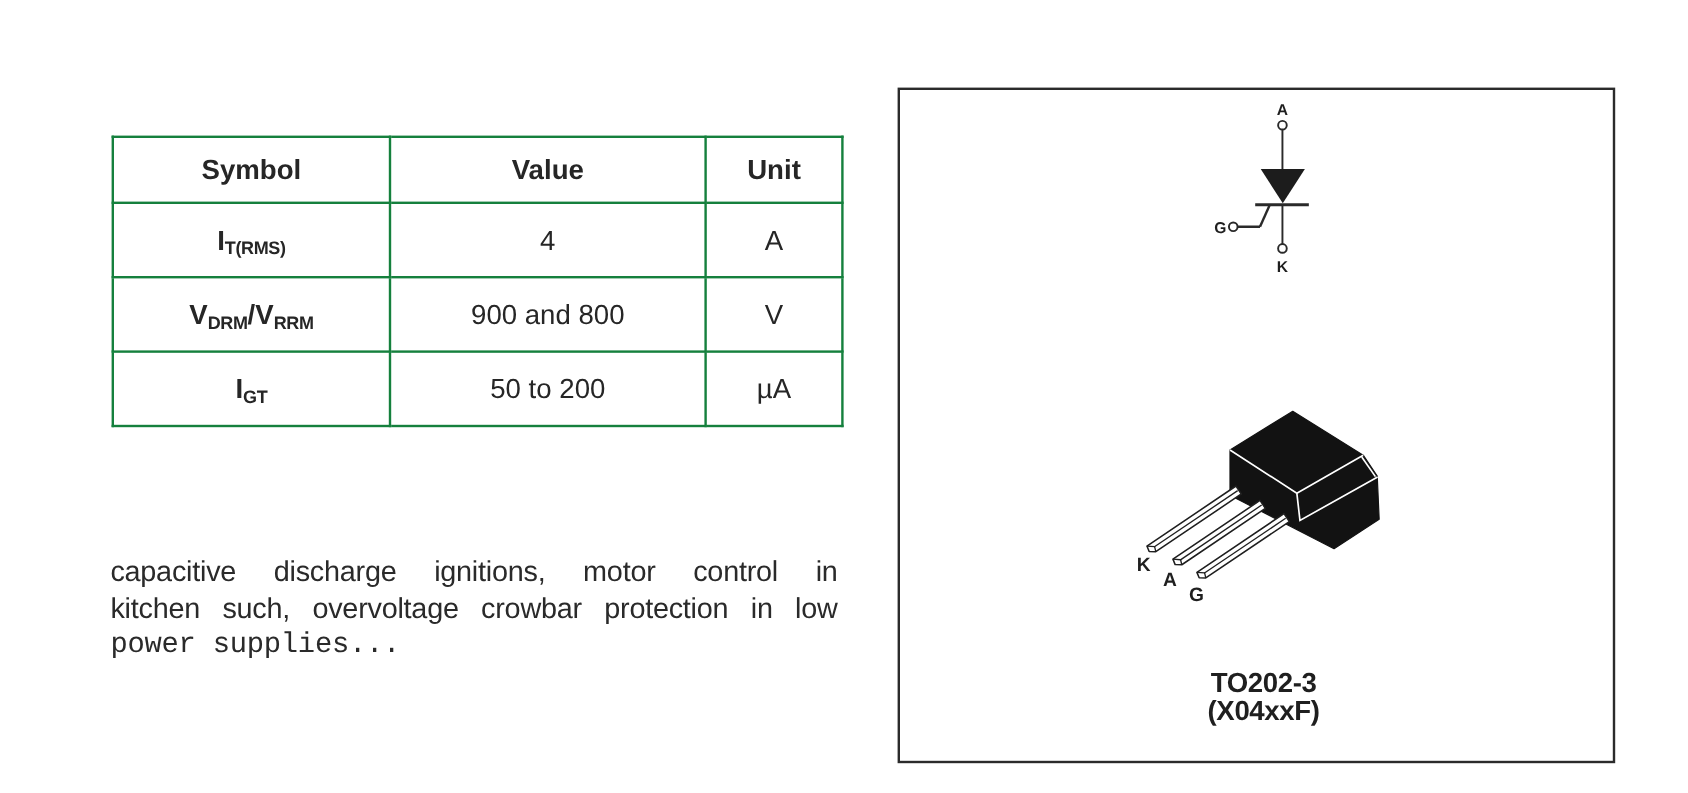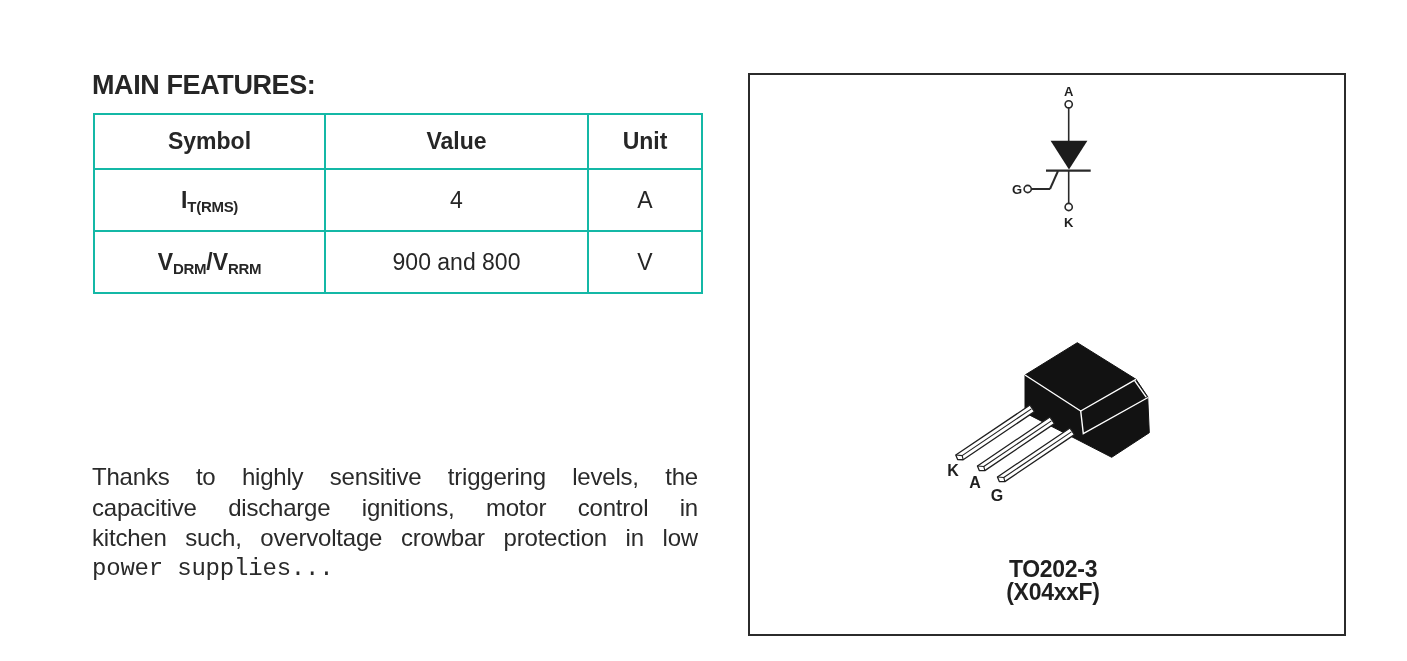--- a/index.html
+++ b/index.html
@@ -13,21 +13,21 @@
     letter-spacing:-0.4px; color:#262626; white-space:nowrap;
   }
   #features-heading { top:70px; }
   #description-heading { top:416px; }
 
   table.features {
     position:absolute; left:93px; top:113px; width:608px;
     border-collapse:collapse; table-layout:fixed;
   }
   table.features td, table.features th {
-    border:2px solid #14b8a6; text-align:center; vertical-align:middle;
+    border:2px solid #15803d; text-align:center; vertical-align:middle;
     padding:0; color:#262626;
   }
   table.features th { font-size:23px; font-weight:bold; height:53px; }
   table.features td { font-size:23px; height:60px; }
   td.sym { font-size:24px; font-weight:bold;margin-left:28px; }
   td.sym sub {
     font-size:15px; font-weight:bold; vertical-align:baseline;
     position:relative; top:0.28em; letter-spacing:-0.3px;
   }
   .col-symbol { width:231px; } .col-value { width:263px; } .col-unit { width:114px; }
@@ -51,21 +51,20 @@
   svg .wire { stroke:#2a2a2a; fill:none; }
   svg .pin  { fill:#ffffff; stroke:#1f1f1f; stroke-width:1.3; stroke-linejoin:round; }
   svg .pin-edge { fill:none; stroke:#1f1f1f; stroke-width:1.1; stroke-linejoin:round; }
   svg .fold { stroke:#ffffff; stroke-width:1.4; fill:none; }
 </style>
 </head>
 <body>
 
 <div class="canvas">
 
-  <div class="heading" id="features-heading">MAIN FEATURES:</div>
 
   <table class="features">
     <colgroup>
         <col class="col-symbol">
         <col class="col-value">
         <col class="col-unit">
       </colgroup>
     <tbody>
         <tr>
       <th>Symbol</th>
@@ -75,26 +74,30 @@
     <tr>
       <td class="sym"><span>I</span><sub>T(RMS)</sub></td>
       <td>4</td>
       <td>A</td>
     </tr>
     <tr>
       <td class="sym"><span>V</span><sub>DRM</sub><span>/</span><span>V</span><sub>RRM</sub></td>
       <td>900 and 800</td>
       <td>V</td>
     </tr>
+    <tr>
+      <td class="sym"><span>I</span><sub>GT</sub></td>
+      <td>50 to 200</td>
+      <td>µA</td>
+    </tr>
   </tbody>
     </table>
 
 
   <div class="desc-block">
-    <div class="desc-line">Thanks to highly sensitive triggering levels, the</div>
     <div class="desc-line">capacitive discharge ignitions, motor control in</div>
     <div class="desc-line">kitchen such, overvoltage crowbar protection in low</div>
     <div class="desc-line">power supplies...</div>
   </div>
 
   <div class="figure-box"></div>
 
   <svg class="figure-art" width="598" height="563" viewBox="748 73 598 563">
 
     <g>

